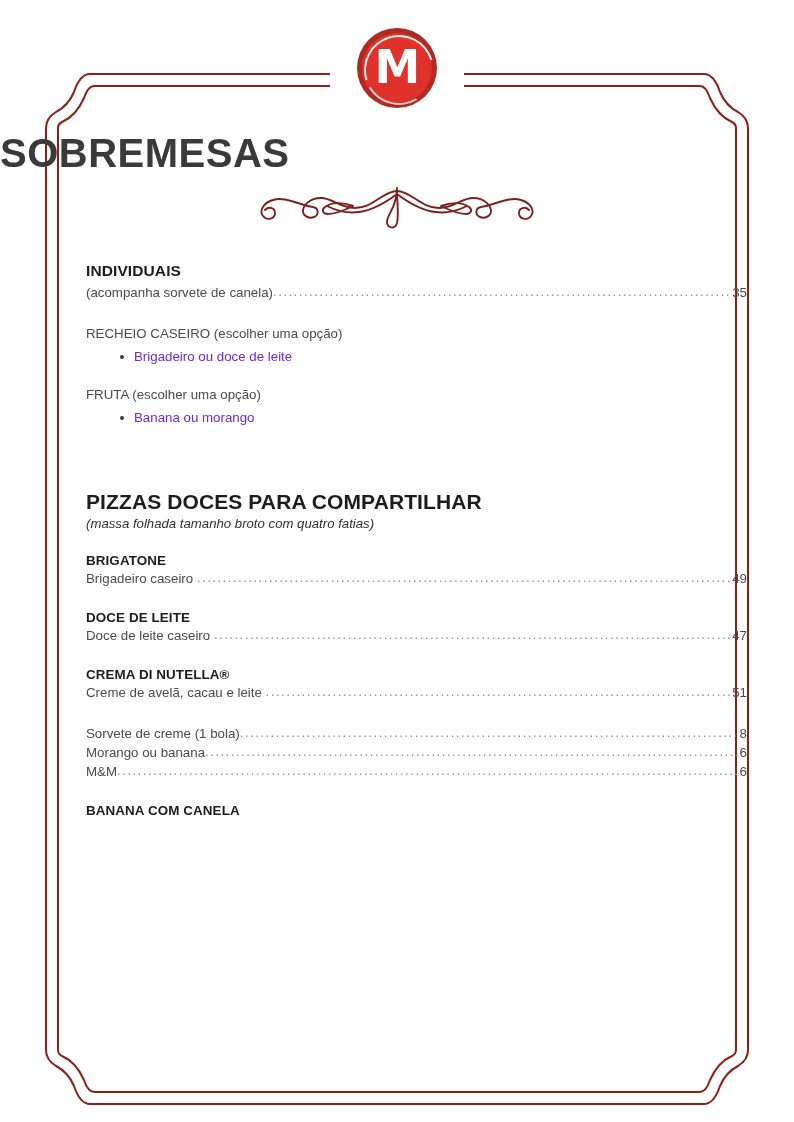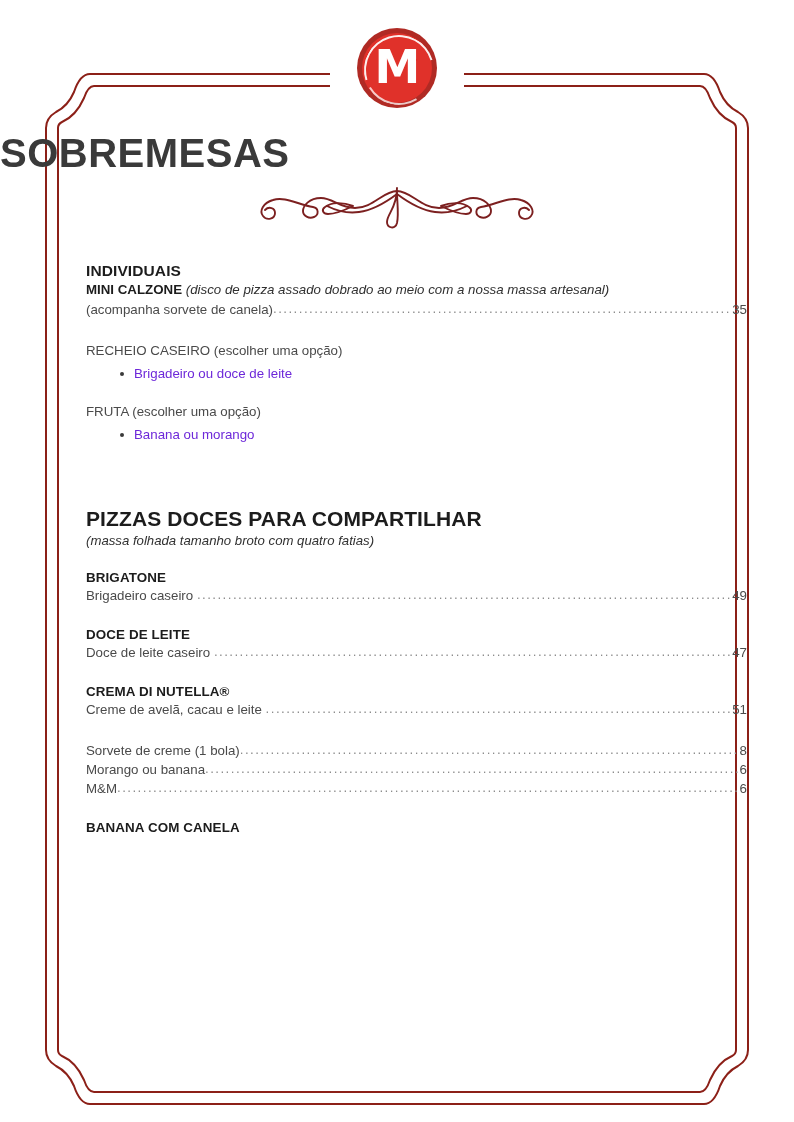--- a/index.html
+++ b/index.html
@@ -151,23 +151,20 @@
       <path d="M106,28 C96,24 84,24 78,29 C74,32 76,36 81,36 C88,36 98,32 106,28"></path>
       <path d="M194,28 C204,24 216,24 222,29 C226,32 224,36 219,36 C212,36 202,32 194,28"></path>
     </g>
   </svg>
 
   <div class="content">
 
     <div>
       <div class="sec-title">INDIVIDUAIS</div>
 
-      <div class="line">
-        <span class="bold-inline">MINI CALZONE</span><span> </span><span class="ital-inline">(disco de pizza assado dobrado ao meio com a nossa massa artesanal)</span>
-      </div>
 
       <div class="row" style="margin-top:3px;">
         <span class="nm">(acompanha sorvete de canela)</span>
         <span class="dots">...................................................................................................................................................................</span>
         <span class="price">35</span>
       </div>
 
       <div class="spacer22"></div>
 
       <div class="sub-label">RECHEIO CASEIRO (escolher uma opção)</div>

